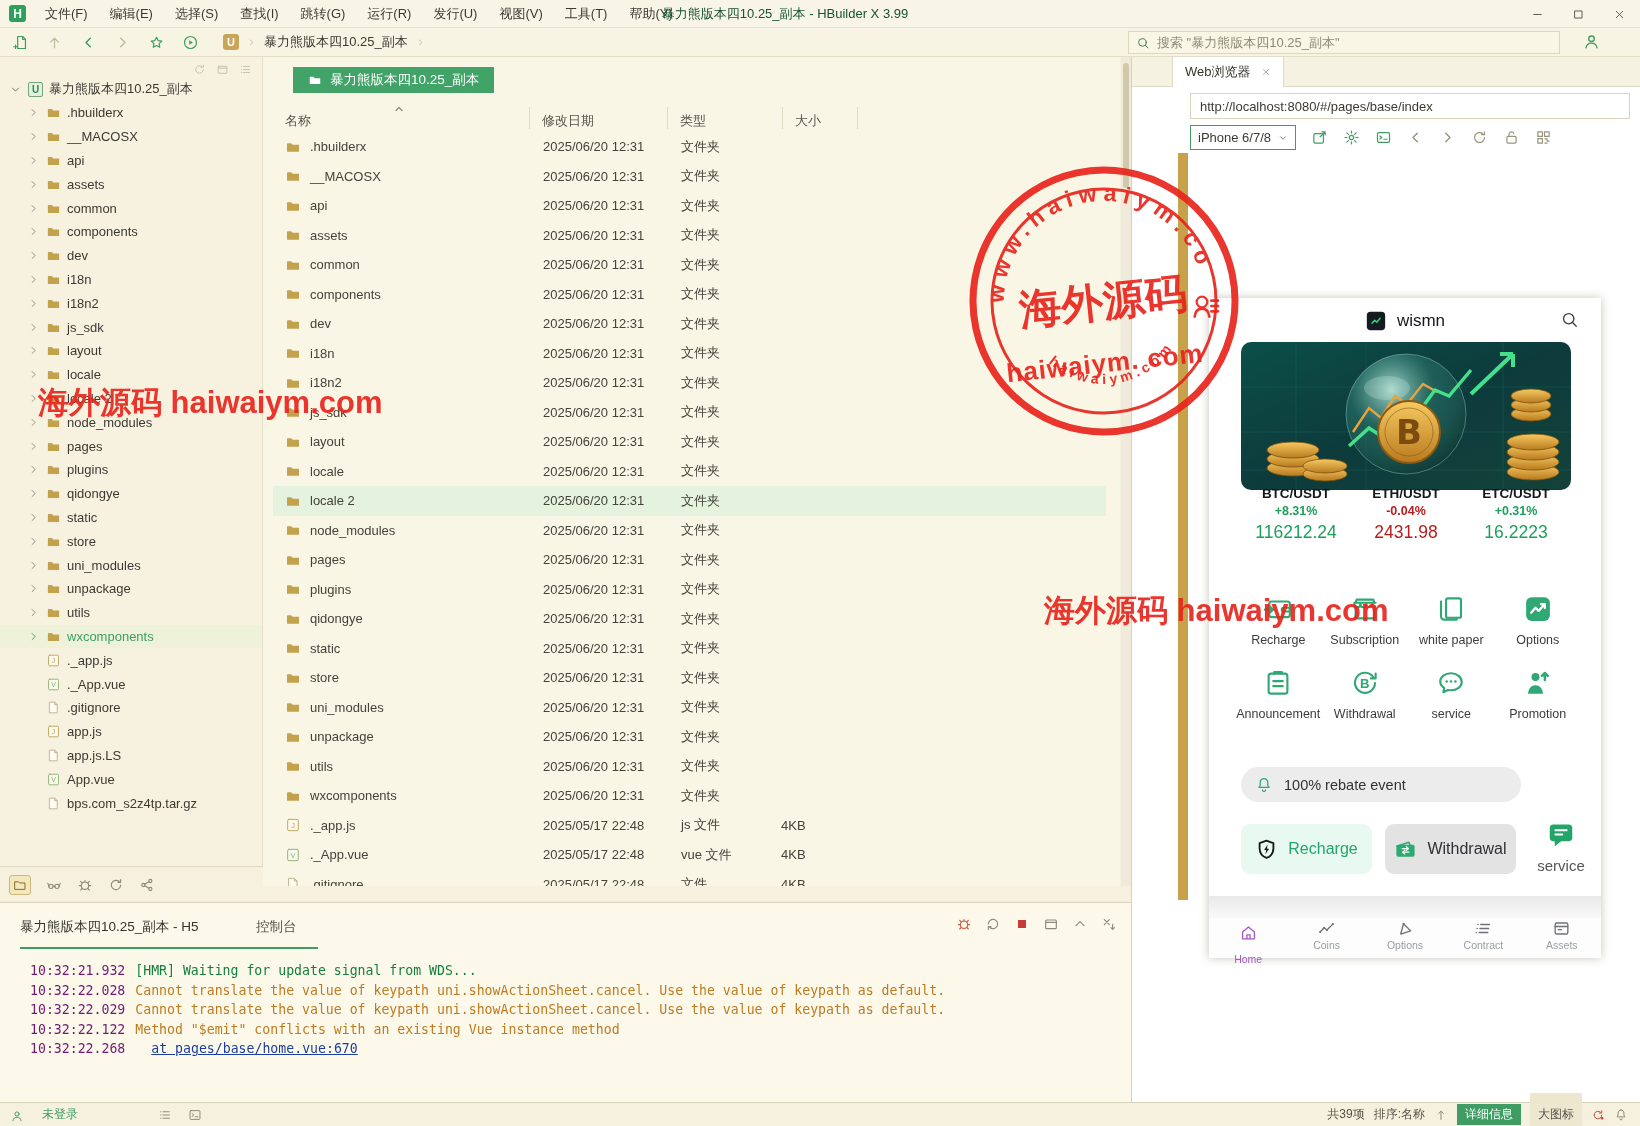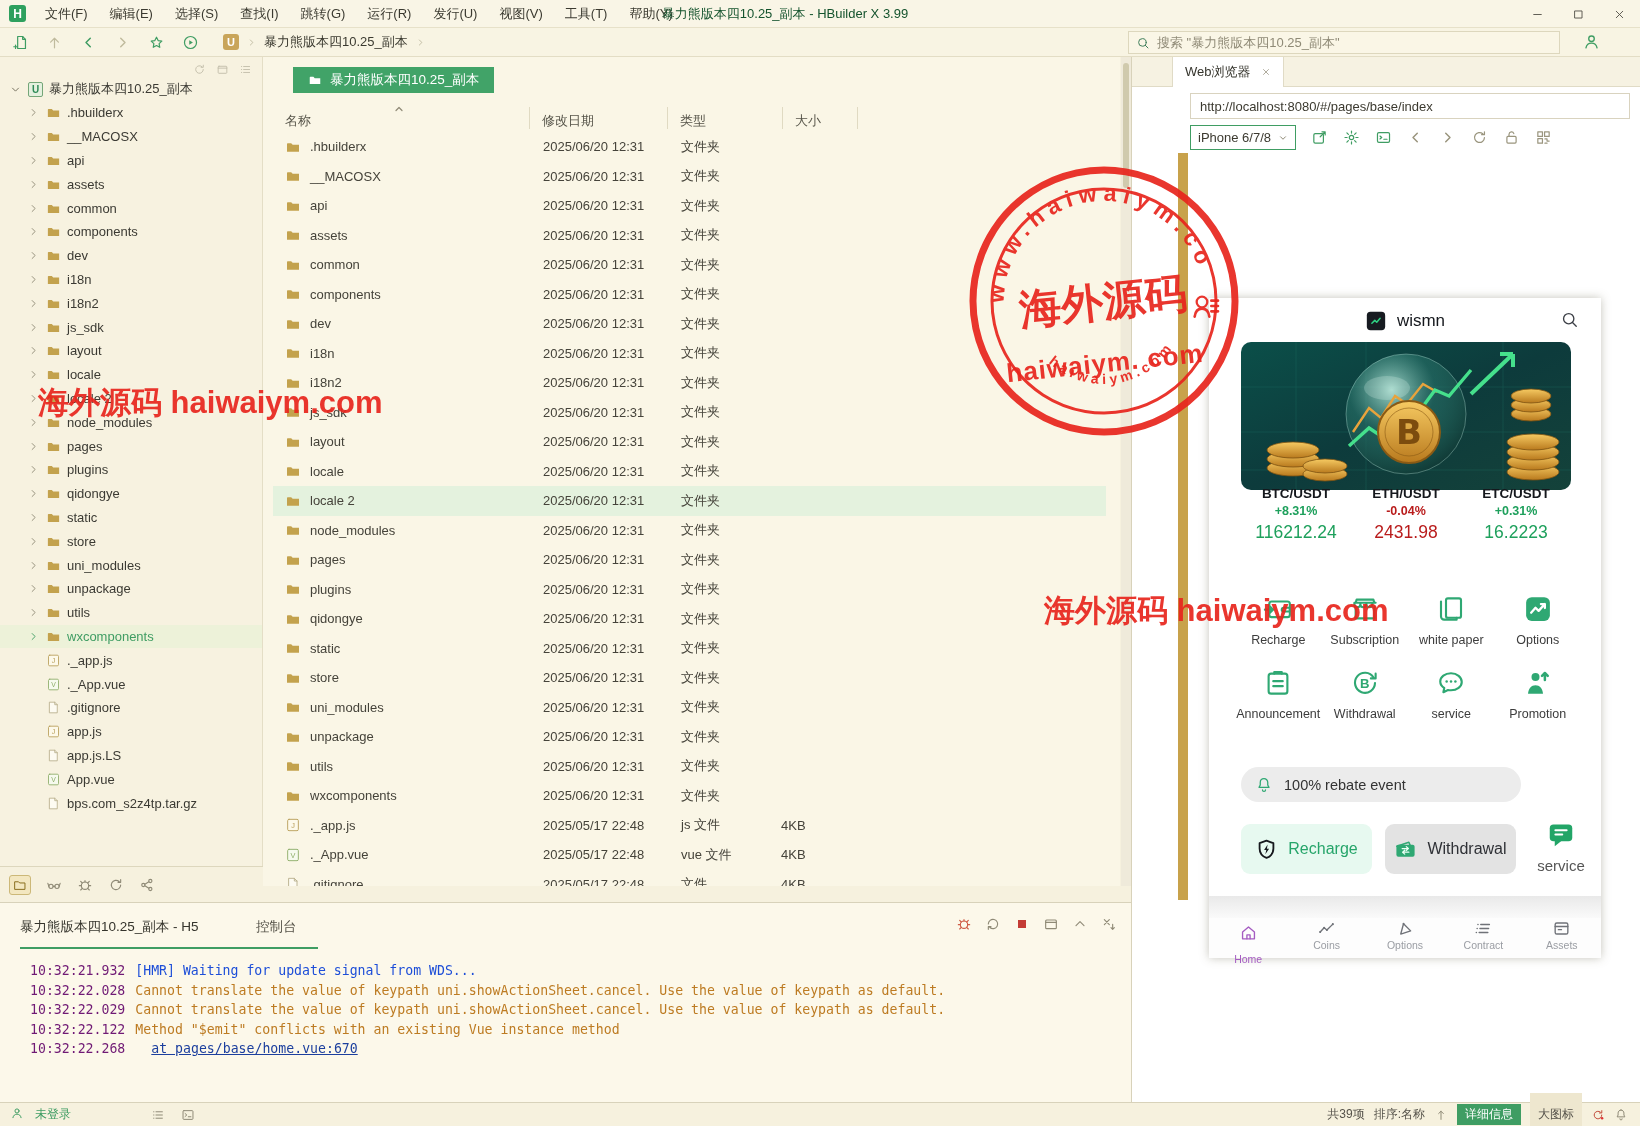--- a/index.html
+++ b/index.html
@@ -66,21 +66,21 @@
 .console{position:absolute;left:0;top:902px;width:1131px;height:200px;background:#fcf8ea;border-top:1px solid #d8d2ba}
 .con-tab1{position:absolute;left:20px;top:15px;font-size:13.5px;color:#35342c}
 .con-tab2{position:absolute;left:256px;top:15px;font-size:13.5px;color:#57544a}
 .con-underline{position:absolute;left:20px;top:44px;width:298px;height:2px;background:#3f9d63}
 #conIcons{position:absolute;right:14px;top:13px;display:flex;gap:13px}
 #conIcons .tico{width:16px;height:16px;color:#8f8a76}
 #conIcons .ico-bug-icon{color:#cf5b44}
 #conIcons .ico-stop-icon{color:#c43c35}
 #cLines{position:absolute;left:30px;top:58px;right:8px;font-family:"DejaVu Sans Mono","Liberation Mono",monospace;font-size:13.2px;line-height:19.6px;white-space:nowrap}
 .ctime{color:#701a75;margin-right:10px}
-.cline.normal .ctext{color:#1d4ed8}
+.cline.normal .ctext{color:#15803d}
 .cline.warn .ctext{color:#bd7b22}
 .clink{color:#1c3f9e;text-decoration:underline;margin-left:16px}
 
 .browser{position:absolute;left:1131px;top:57px;width:509px;height:1045px;background:#fff;border-left:1px solid #d8d2ba}
 .b-tabstrip{position:absolute;left:0;top:0;width:100%;height:30px;background:#f6f2e2;border-bottom:1px solid #e0dbc6}
 .b-tab{position:absolute;left:40px;top:0;height:30px;background:#fff;display:flex;align-items:center;gap:10px;padding:0 12px;font-size:13px;color:#35342c;border-left:1px solid #e0dbc6;border-right:1px solid #e0dbc6}
 .b-tab .tico{width:10px;height:10px;color:#8f8a76}
 .b-url{position:absolute;left:58px;top:36px;width:440px;height:26px;border:1px solid #d9d3bf;background:#fff;display:flex;align-items:center;padding:0 9px;font-size:13px;color:#3c3a30}
 .b-dev{position:absolute;left:58px;top:68px;display:flex;align-items:center;gap:15px}
 .dev-sel{width:106px;height:25px;border:1px solid #3f9d63;display:flex;align-items:center;justify-content:space-between;padding:0 7px;font-size:13px;color:#3c3a30}
@@ -119,21 +119,21 @@
 .p-service .tico{width:30px;height:30px}
 .p-svc-lab{font-size:15px;color:#555;margin-top:4px}
 .p-navfade{position:absolute;left:0;top:598px;width:100%;height:22px;background:linear-gradient(#e9e9e9,#fafafa)}
 #appNav{position:absolute;left:0;top:620px;width:100%;height:40px;background:#fdfdfd;display:flex}
 .n-item{flex:1;display:flex;flex-direction:column;align-items:center;padding-top:1px;color:#6f7278}
 .n-ic{width:19px;height:19px}
 .n-lab{font-size:10.5px;color:#9a9da3;margin-top:1px}
 .n-item.act,.n-item.act .n-lab{color:#a55cc2}
 
 .statusbar{position:absolute;left:0;top:1102px;width:1640px;height:24px;background:#f6f1de;border-top:1px solid #d8d2ba;display:flex;align-items:center;font-size:12px;color:#55524a}
-.st-left{display:flex;align-items:flex-start;gap:11px;margin-left:10px}
+.st-left{display:flex;align-items:flex-end;gap:18px;margin-left:10px}
 .st-left .tico{width:14px;height:14px;color:#3f9d63}
 .st-login{color:#3f9d63}
 .st-mid{display:flex;gap:16px;margin-left:80px}
 .st-mid .tico{width:14px;height:14px;color:#8f8a76}
 .st-right{margin-left:auto;margin-right:12px;display:flex;align-items:center;gap:9px}
 .st-right .tico{width:14px;height:14px;color:#8f8a76}
 .st-right .ico-update-icon{color:#c24b3a}
 .st-btn{background:#3f9d63;color:#fff;padding:2px 8px}
 .st-btn2{background:#eee7cf;color:#55524a;padding:13px 8px}
 

